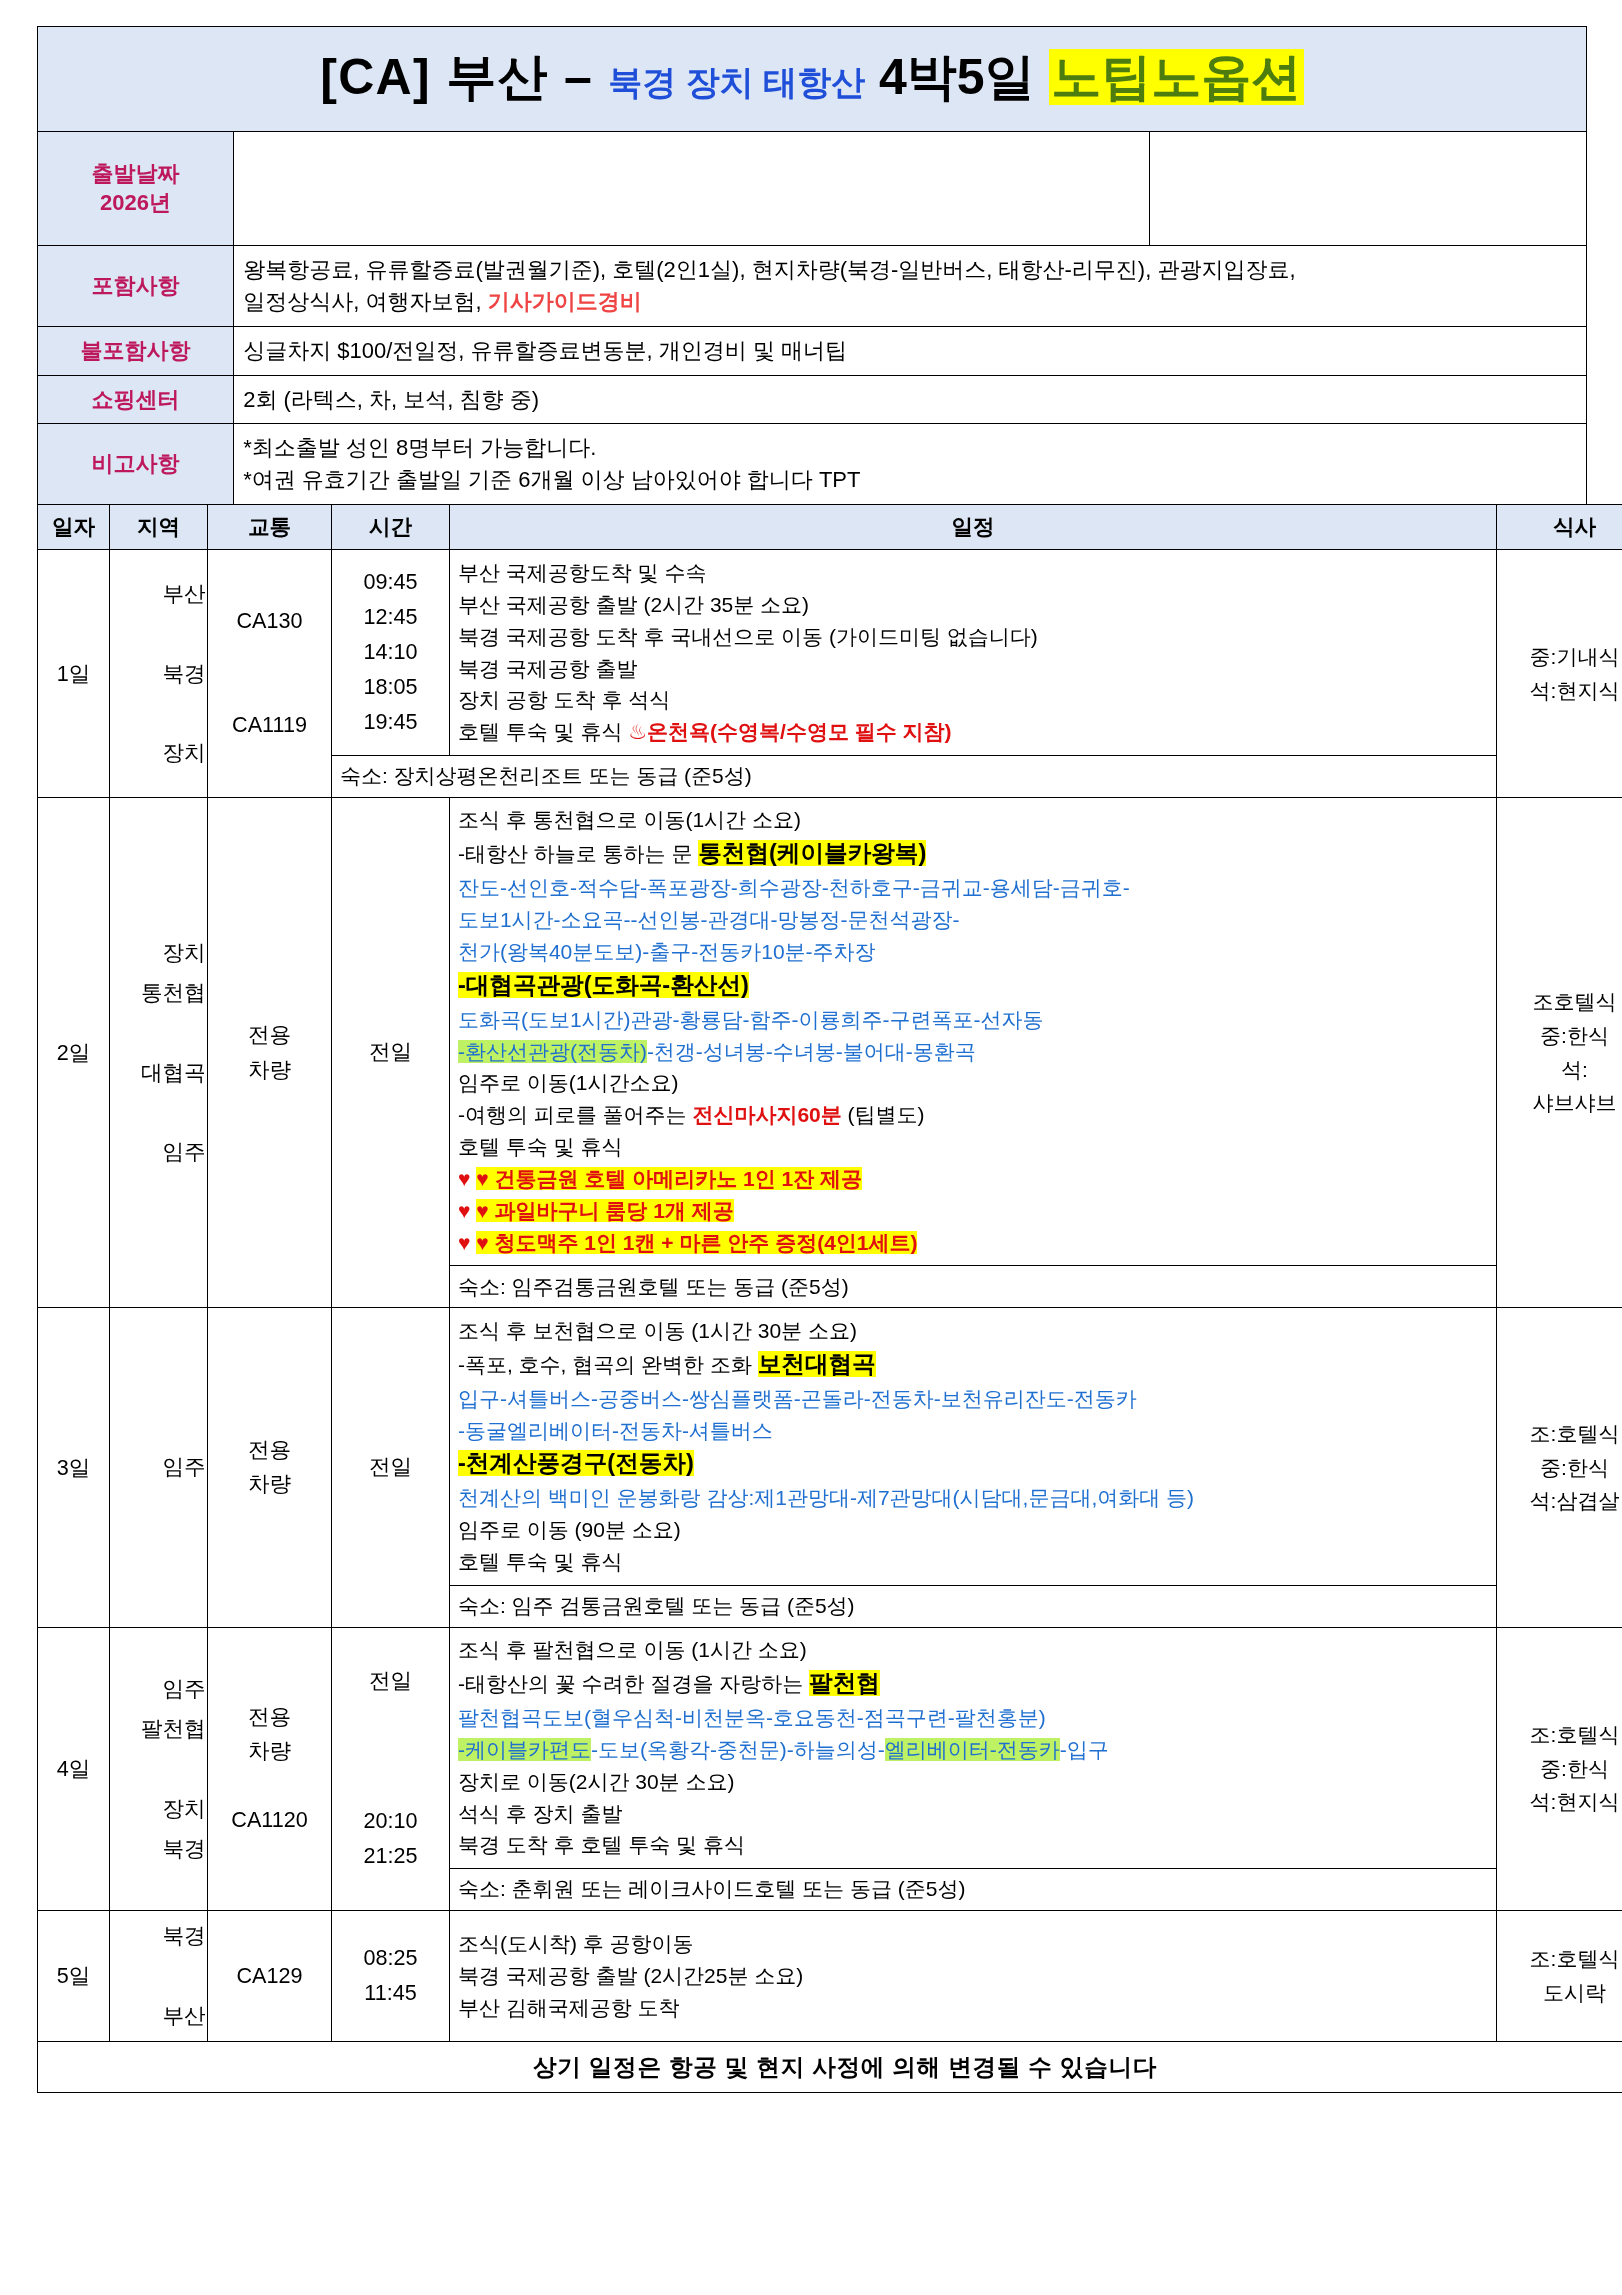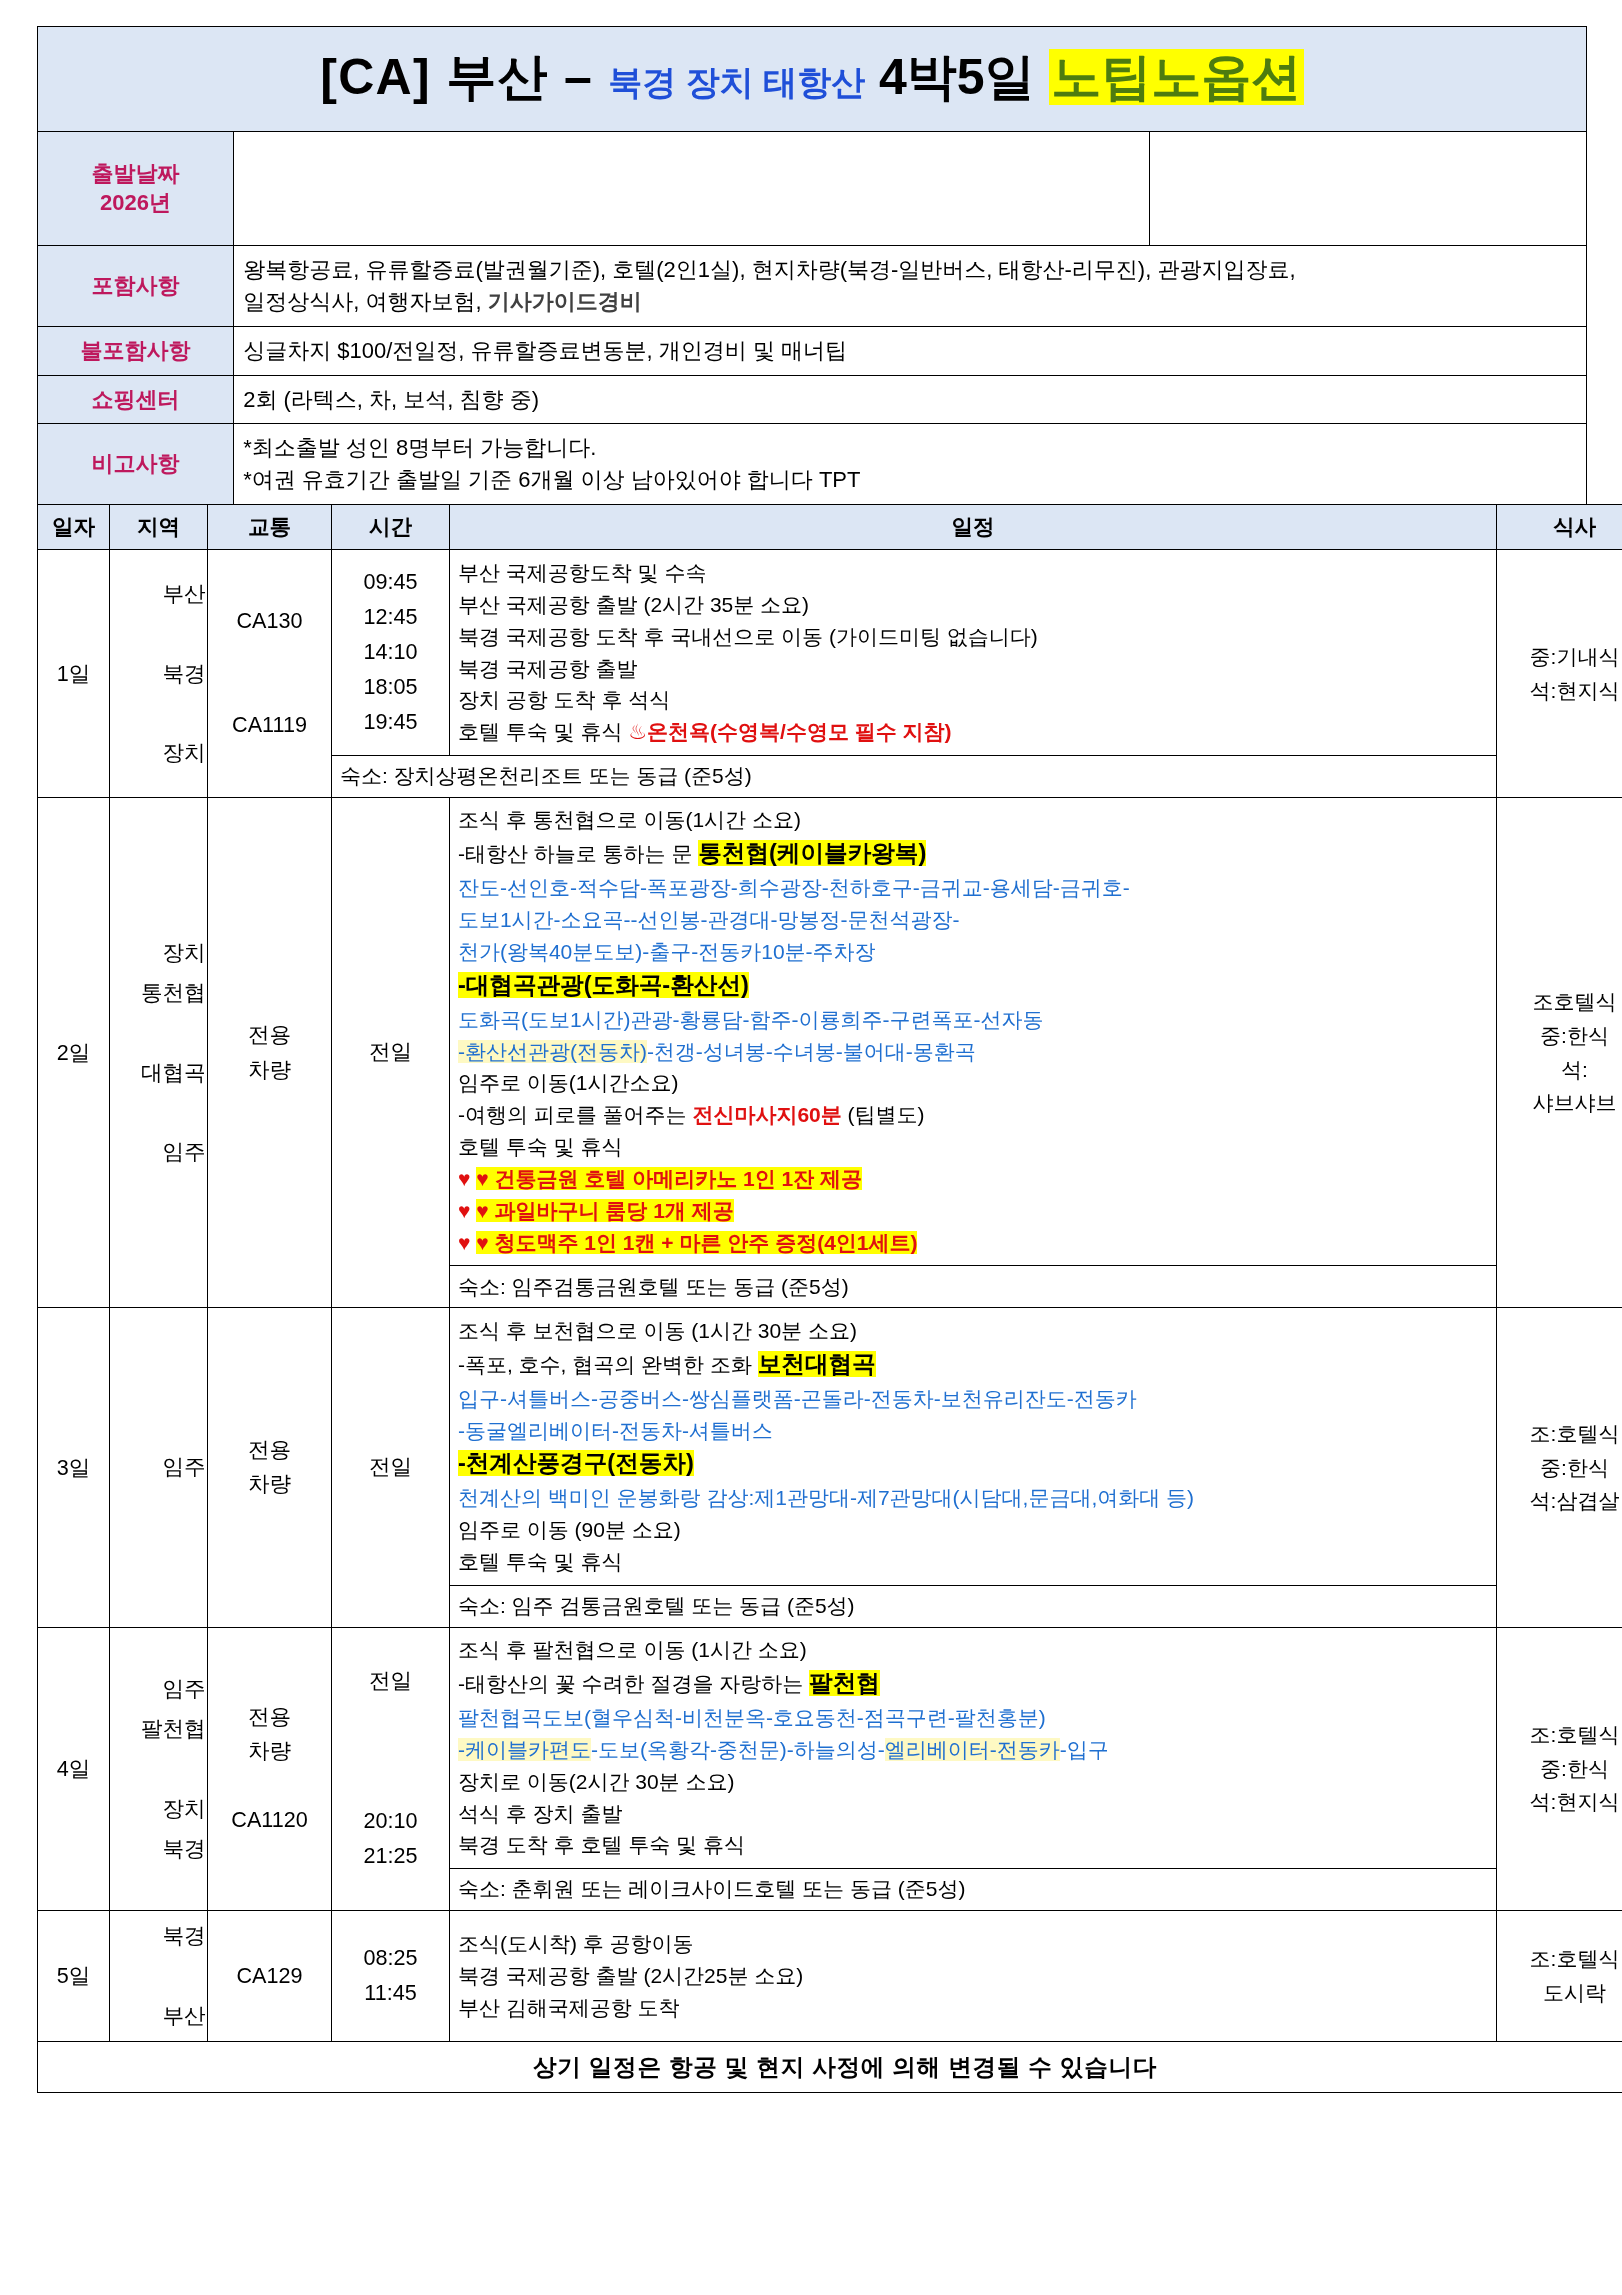--- a/index.html
+++ b/index.html
@@ -7,26 +7,26 @@
   .page{width:1623px;height:2295px;box-sizing:border-box;padding:26px 37px 0 37px;position:relative;}
   table{border-collapse:collapse;width:100%;table-layout:fixed;}
   td,th{border:1.3px solid #000;vertical-align:middle;padding:0;}
   .title-cell{background:#dce6f4;text-align:center;padding:17px 0 19.6px 0;}
   .title-cell .t1{font-size:50px;font-weight:bold;letter-spacing:1.3px;color:#000;display:inline;}
   .title-cell .t2{font-size:34px;font-weight:bold;color:#1f4fd8;display:inline;}
   .title-cell .t3{font-size:50px;font-weight:bold;color:#000;display:inline;}
   .title-cell .t4{font-size:50px;font-weight:bold;color:#4d7c0f;background:#ffff00;display:inline;padding:0 2.6px;}
   .lbl{background:#dce6f4;text-align:center;font-size:22px;font-weight:bold;color:#be185d;line-height:1.35;padding:7.9px 2.6px;}
   .val{font-size:22px;color:#000;padding:7.9px 9.2px;line-height:1.45;}
-  .val .red{color:#404040;font-weight:bold;}
+  .val .red{color:#ef4444;font-weight:bold;}
   .hdr{background:#dce6f4;text-align:center;font-size:21.6px;font-weight:bold;padding:7.9px 1.3px;}
   .sched{font-size:21px;line-height:1.52;padding:6.5px 7.9px;margin-top:13px;}
   .sched .blue{color:#1f6fd0;}
   .sched .red{color:#e01010;font-weight:bold;}
-  .sched .hl{background:#fef9c3;}
+  .sched .hl{background:#bef264;}
   .sched .hlb{background:#ffff00;font-weight:bold;}
   .sched .big{font-size:23.6px;font-weight:bold;}
   .sched .heart{color:#e01010;}
   .stay{font-size:21px;padding:6.5px 7.9px;}
   .times{text-align:center;font-size:21.6px;line-height:1.62;padding:6.5px 1.3px;white-space:pre-line;}
   .meal{text-align:center;font-size:21px;line-height:1.6;padding:5.2px 1.3px;white-space:pre-line;}
   .region{text-align:right;font-size:21.6px;line-height:1.85;padding:5.2px 1.3px;white-space:pre-line;}
   .trans{text-align:center;font-size:21.6px;line-height:1.6;padding:5.2px 1.3px;white-space:pre-line;}
   .day{text-align:center;font-size:21.6px;font-weight:normal;}
   .footer{text-align:center;font-size:23.6px;font-weight:bold;padding:9.2px 0;letter-spacing:0.7px;}

